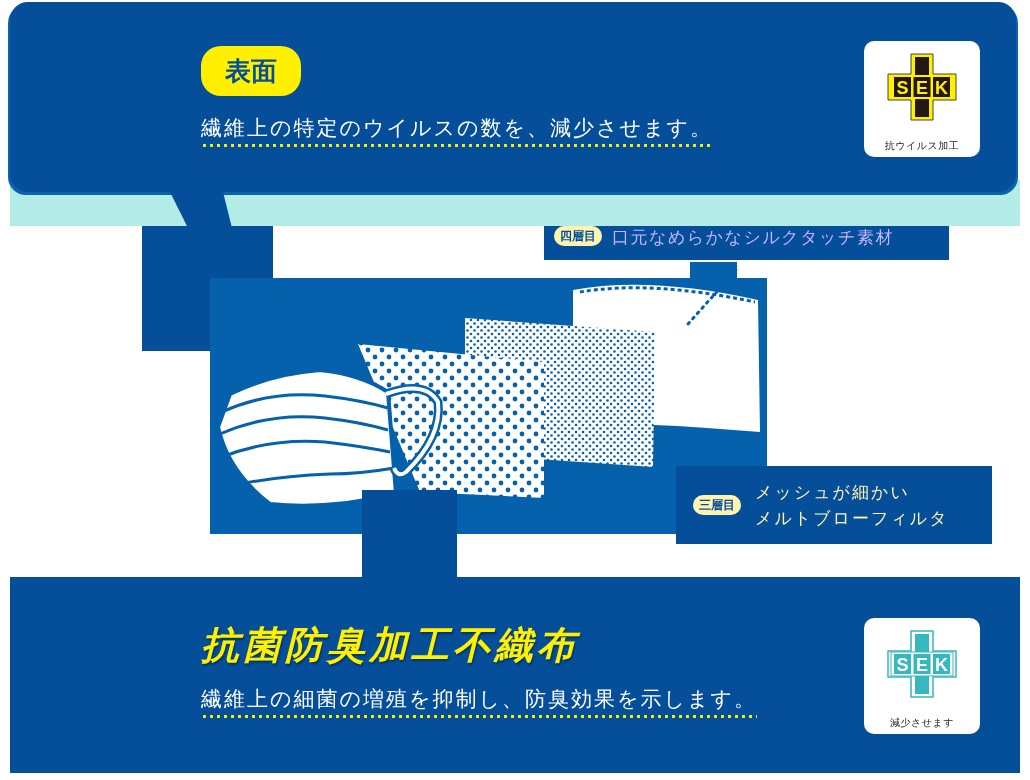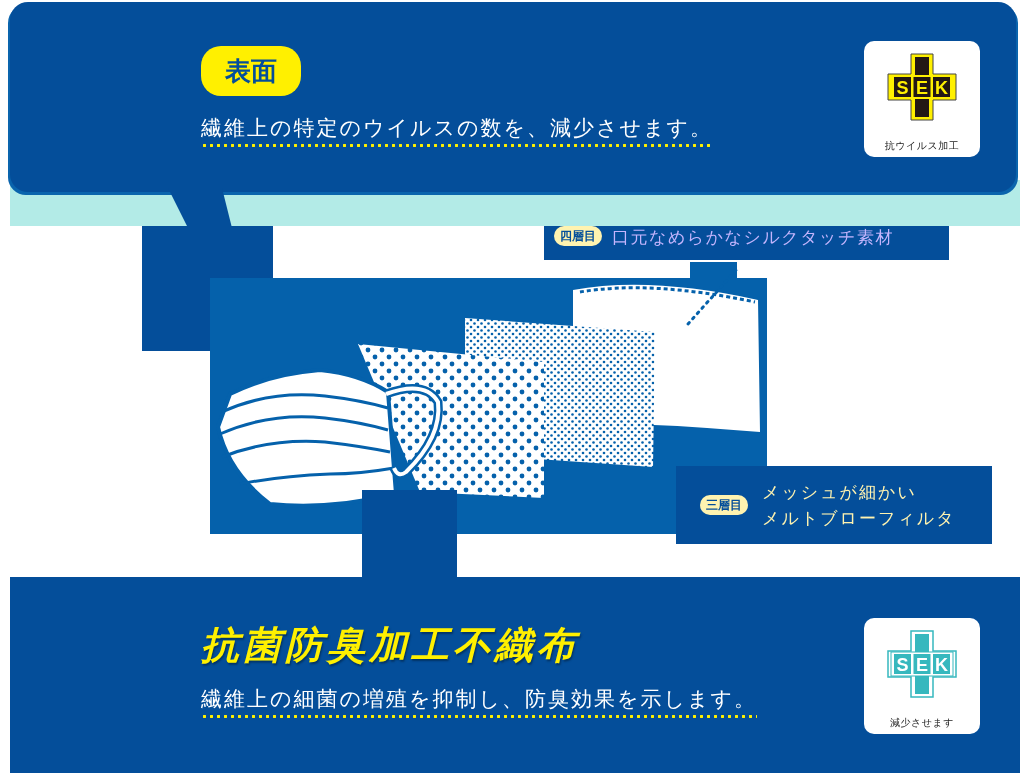--- a/index.html
+++ b/index.html
@@ -72,21 +72,21 @@
     display:flex; align-items:flex-start; gap:10px; padding-left:10px; box-sizing:border-box;
   }
   .small-pill {
     background:#fff3b0; color:#044e9a; font-weight:bold; font-size:12px;
     border-radius:10px; padding:2px 6px; line-height:16px;
   }
   .layer4-text { color:#c4b5fd; font-size:17px; letter-spacing:1.5px; white-space:nowrap; }
 
   .layer3-label {
     left:676px; top:466px; width:316px; height:78px; background:#044e9a;
-    display:flex; align-items:center; gap:14px; padding-left:24px; box-sizing:border-box;
+    display:flex; align-items:center; gap:14px; padding-left:17px; box-sizing:border-box;
   }
   .layer3-text { color:#fff3b0; font-size:17px; letter-spacing:2px; line-height:26px; white-space:nowrap; }
 </style>
 </head>
 <body>
 
 <div class="abs teal-band"></div>
 <div class="abs top-bubble"></div>
 <svg class="abs tail" width="64" height="40" viewBox="0 0 64 40">
   <polygon points="0,0 54,0 64,40 20,40" fill="#044e9a"></polygon>

